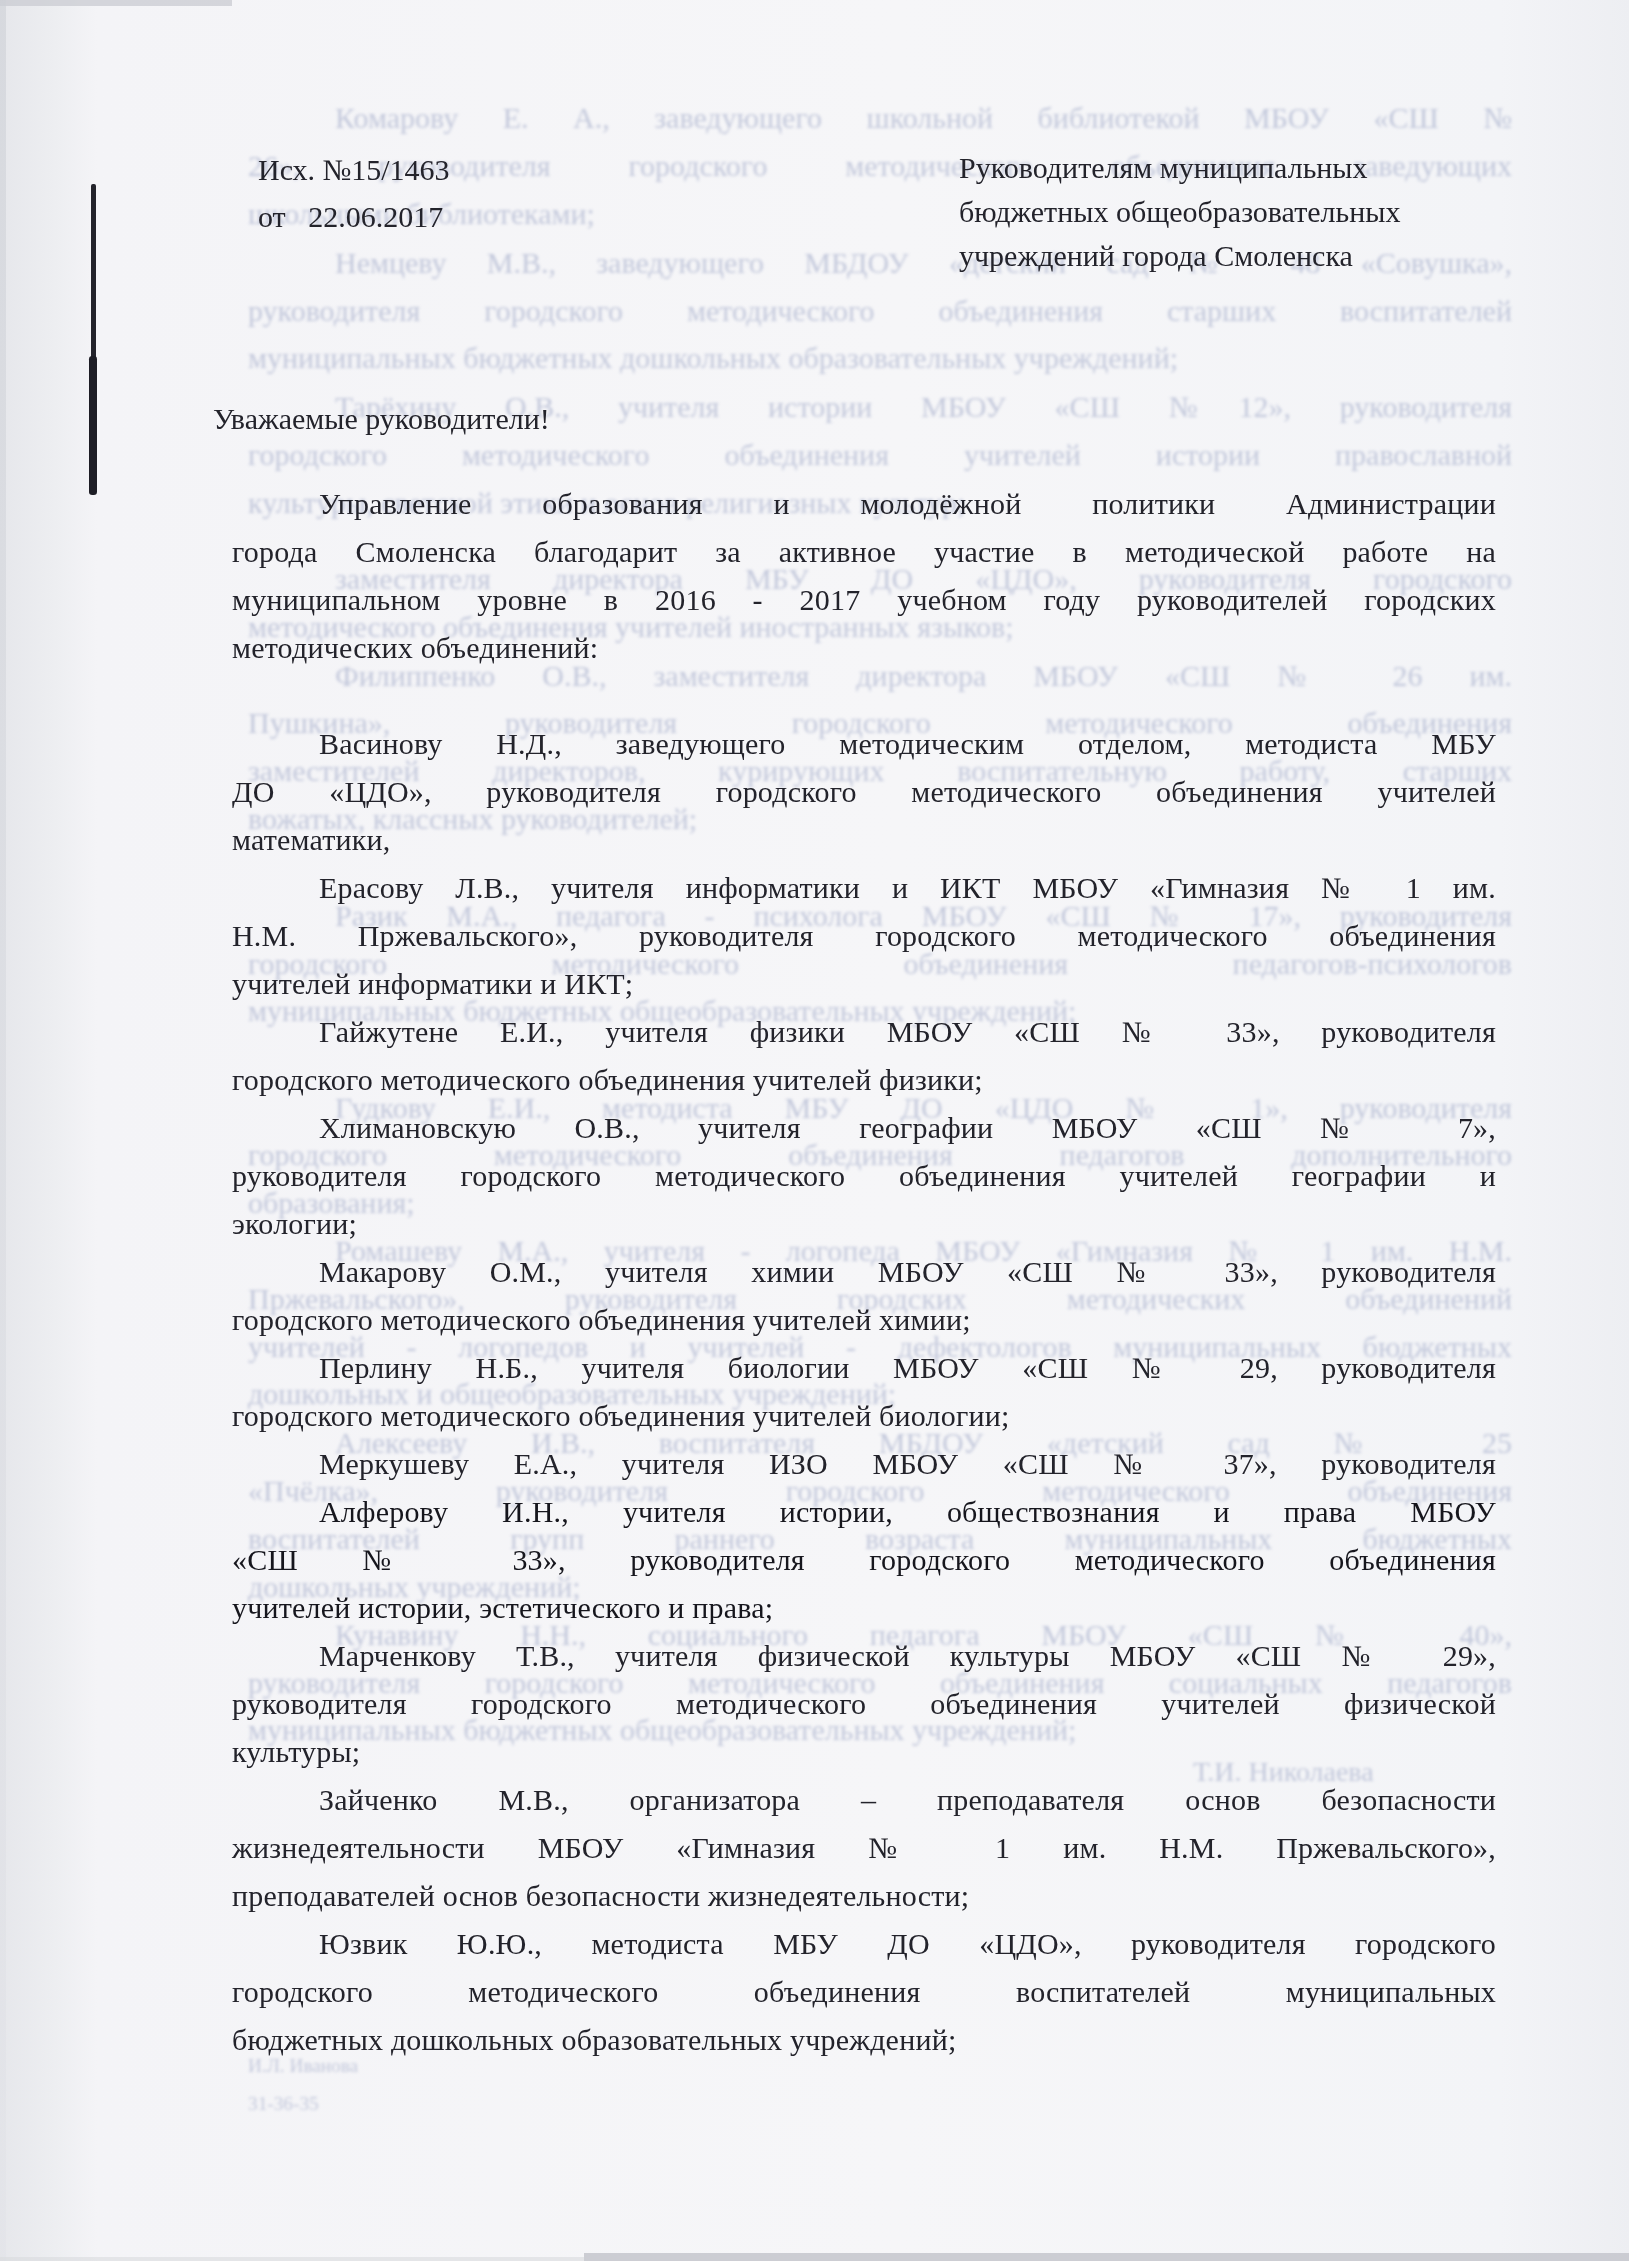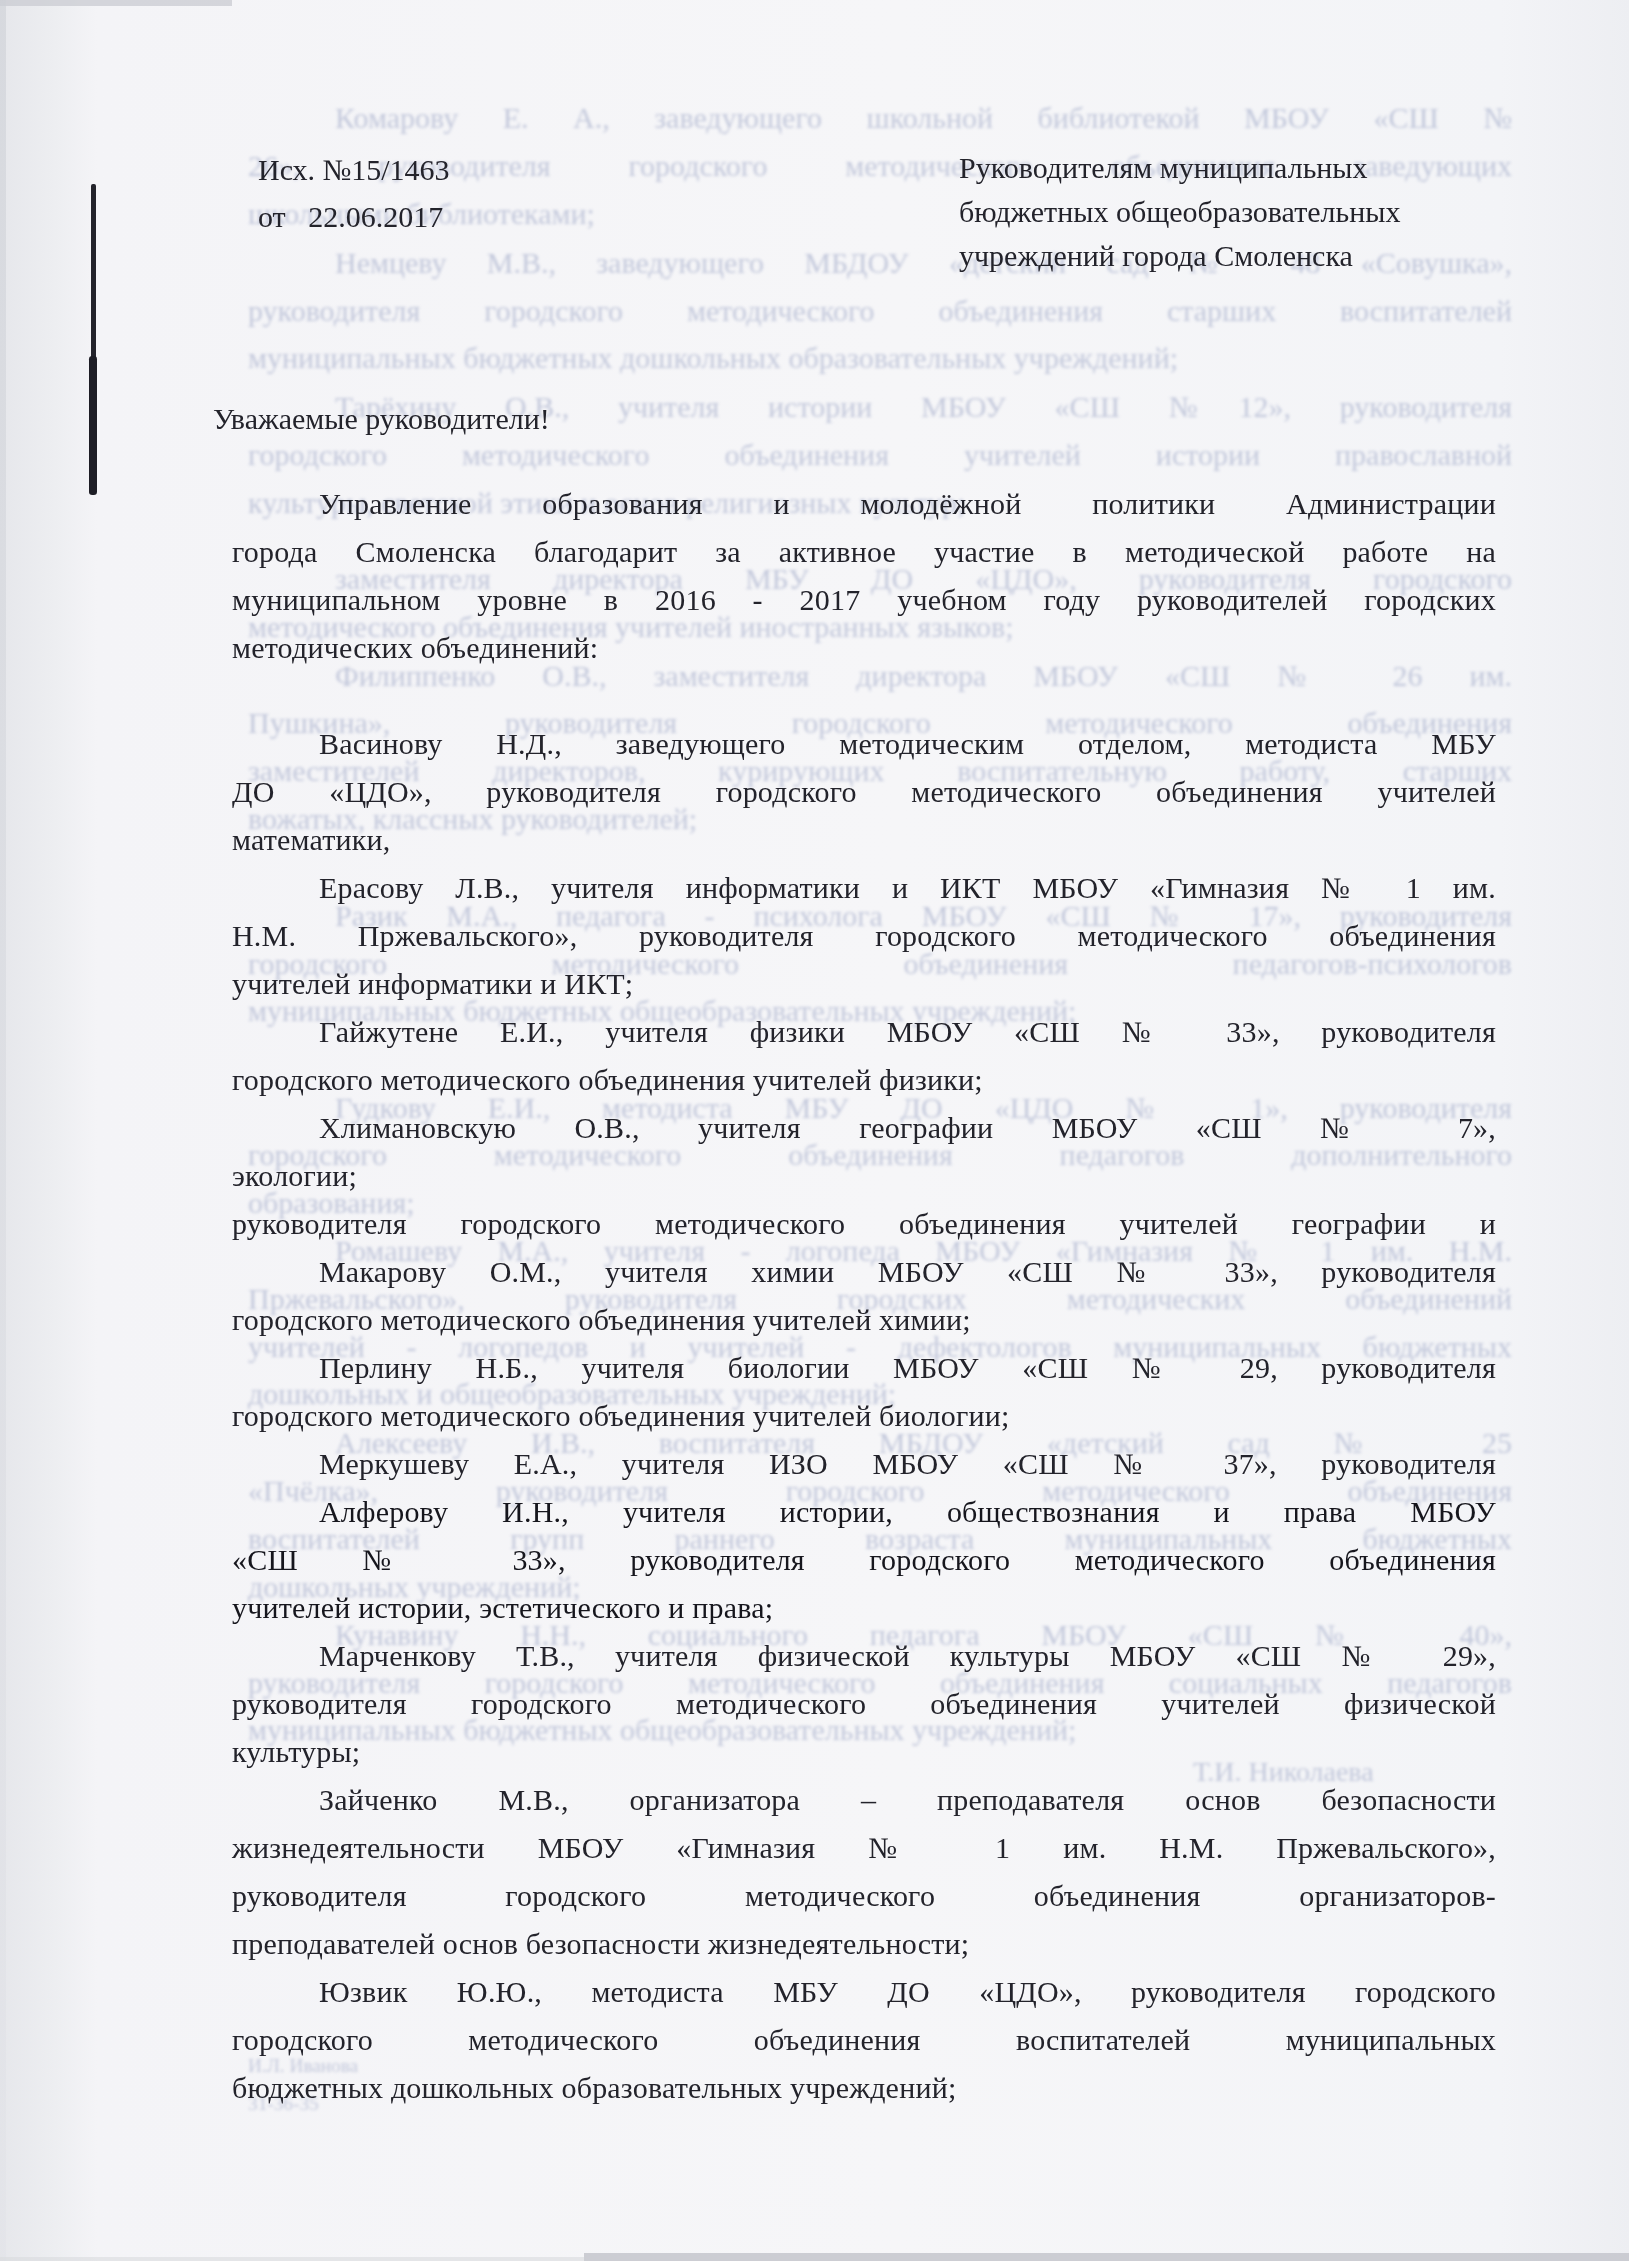--- a/index.html
+++ b/index.html
@@ -117,22 +117,22 @@
         <div class="line fill indent">Ерасову Л.В., учителя информатики и ИКТ МБОУ «Гимназия № 1 им.</div>
         <div class="line fill">Н.М. Пржевальского», руководителя городского методического объединения</div>
         <div class="line">учителей  информатики и ИКТ;</div>
       </div>
       <div class="para">
         <div class="line fill indent">Гайжутене Е.И., учителя физики МБОУ «СШ № 33», руководителя</div>
         <div class="line">городского методического объединения учителей физики;</div>
       </div>
       <div class="para">
         <div class="line fill indent">Хлимановскую О.В., учителя географии МБОУ «СШ № 7»,</div>
+        <div class="line fill">руководителя городского методического объединения учителей географии и</div>
         <div class="line">экологии;</div>
-        <div class="line fill">руководителя городского методического объединения учителей географии и</div>
       </div>
       <div class="para">
         <div class="line fill indent">Макарову О.М., учителя химии МБОУ «СШ № 33», руководителя</div>
         <div class="line">городского методического объединения учителей химии;</div>
       </div>
       <div class="para">
         <div class="line fill indent">Перлину Н.Б., учителя биологии МБОУ «СШ № 29, руководителя</div>
         <div class="line">городского методического объединения учителей биологии;</div>
       </div>
       <div class="para">
@@ -144,21 +144,20 @@
         <div class="line">учителей истории, эстетического и права;</div>
       </div>
       <div class="para">
         <div class="line fill indent">Марченкову Т.В., учителя физической культуры МБОУ «СШ № 29»,</div>
         <div class="line fill">руководителя городского методического объединения учителей физической</div>
         <div class="line">культуры;</div>
       </div>
       <div class="para">
         <div class="line fill indent">Зайченко М.В., организатора – преподавателя основ безопасности</div>
         <div class="line fill">жизнедеятельности МБОУ «Гимназия № 1 им. Н.М. Пржевальского»,</div>
-        <div class="line fill">руководителя городского методического объединения организаторов-</div>
         <div class="line">преподавателей основ безопасности жизнедеятельности;</div>
       </div>
       <div class="para">
         <div class="line fill indent">Юзвик Ю.Ю., методиста МБУ ДО «ЦДО», руководителя городского</div>
         <div class="line fill">городского методического объединения воспитателей муниципальных</div>
         <div class="line">бюджетных дошкольных образовательных учреждений;</div>
       </div>
     </div>
 
 </div>

